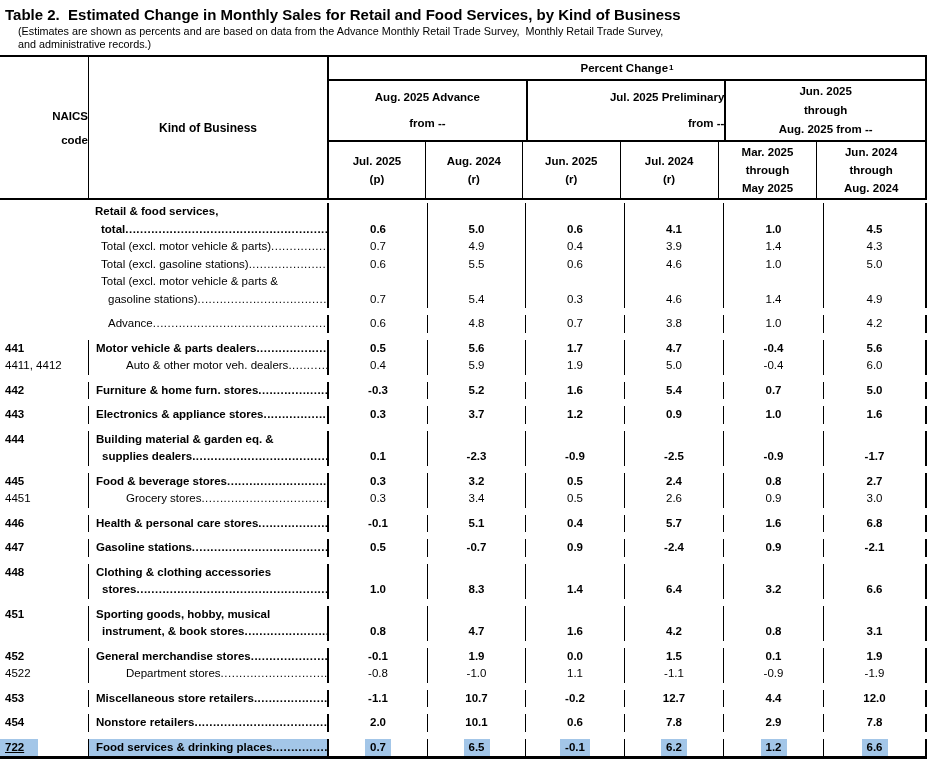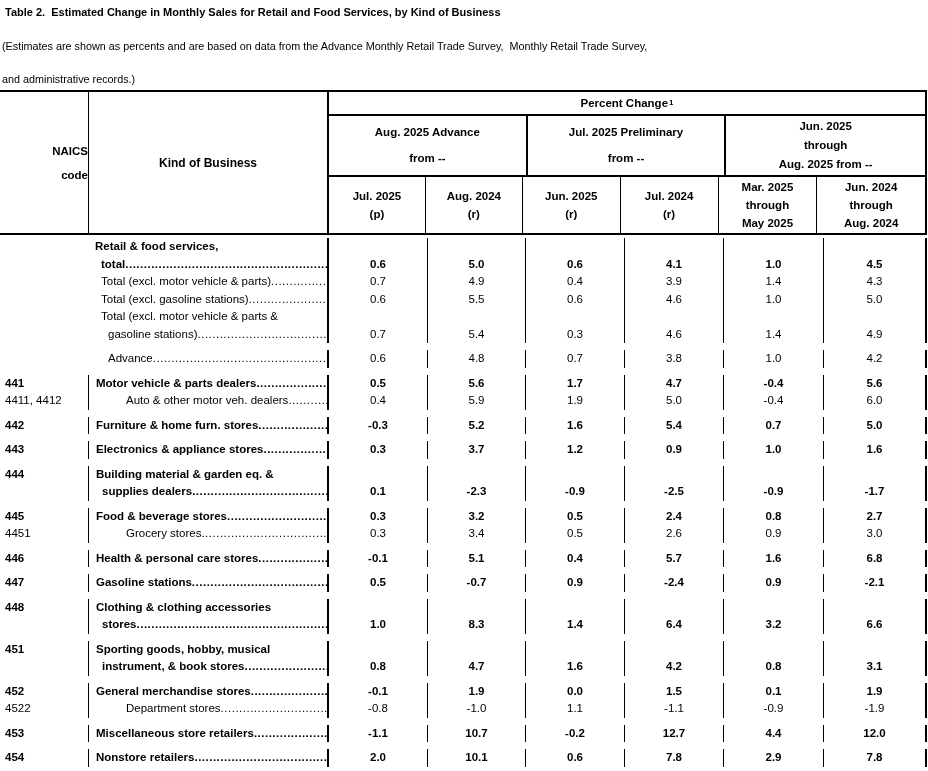--- a/index.html
+++ b/index.html
@@ -1,35 +1,35 @@
 <!DOCTYPE html>
 <html style="--hl: #a3c6e8;"><head>
 <meta charset="utf-8">
 <style>
   html,body{margin:0;padding:0;background:#ffffff;}
   body{width:928px;height:771px;font-family:"Liberation Sans","DejaVu Sans",sans-serif;color:#000;overflow:hidden;}
   .page{position:relative;width:928px;height:771px;background:#fff;}
   
-  .title{font-size:11px;font-weight:bold;padding:6px 0 2px 5px;white-space:nowrap;}
-  .subtitle{font-size:10.8px;line-height:13px;padding-left:2px;white-space:nowrap;margin-top:20px;}
+  .title{font-size:15px;font-weight:bold;padding:6px 0 2px 5px;white-space:nowrap;}
+  .subtitle{font-size:10.8px;line-height:13px;padding-left:18px;white-space:nowrap;}
   
   .tbl{margin-top:4px;width:927px;}
   .thead{display:flex;border-top:2px solid #000;border-bottom:2px solid #000;height:145px;box-sizing:border-box;}
   .cell{box-sizing:border-box;}
   .h-naics{width:88px;display:flex;flex-direction:column;justify-content:center;align-items:flex-end;font-weight:bold;font-size:11.5px;line-height:24px;}
   .h-kob{width:239px;border-left:1px solid #000;display:flex;align-items:center;justify-content:center;font-weight:bold;font-size:12px;}
   .h-right{width:600px;border-left:2px solid #000;border-right:2px solid #000;display:flex;flex-direction:column;}
   .h-pc{height:22px;border-bottom:2px solid #000;display:flex;align-items:center;justify-content:center;font-weight:bold;font-size:11.5px;}
   .h-pc sup{font-size:8px;font-weight:bold;margin-left:1px;}
   .h-groups{height:62px;border-bottom:2px solid #000;display:flex;box-sizing:border-box;}
   .hgroup{display:flex;flex-direction:column;justify-content:center;align-items:center;text-align:center;font-weight:bold;font-size:11.5px;}
   .hgroup div{line-height:26px;}
   .hgroup.g3 div{line-height:19px;}
   .g1{width:198px;}
-  .g2{width:198px;border-left:2px solid #000;}
+  .g2{width:198px;border-left:2px solid #000;align-items:flex-end;}
   .g3{width:200px;border-left:2px solid #000;}
   .h-cols{height:57px;display:flex;box-sizing:border-box;}
   .hcol{display:flex;flex-direction:column;justify-content:center;align-items:center;text-align:center;font-weight:bold;font-size:11.5px;}
   .hcol div{line-height:18px;}
   .c0{width:98px;}
   .c1{width:98px;border-left:1px solid #000;}
   .c2{width:99px;border-left:1px solid #000;}
   .c3{width:99px;border-left:1px solid #000;}
   .c4{width:100px;border-left:1px solid #000;}
   .c5{width:110px;border-left:1px solid #000;}

